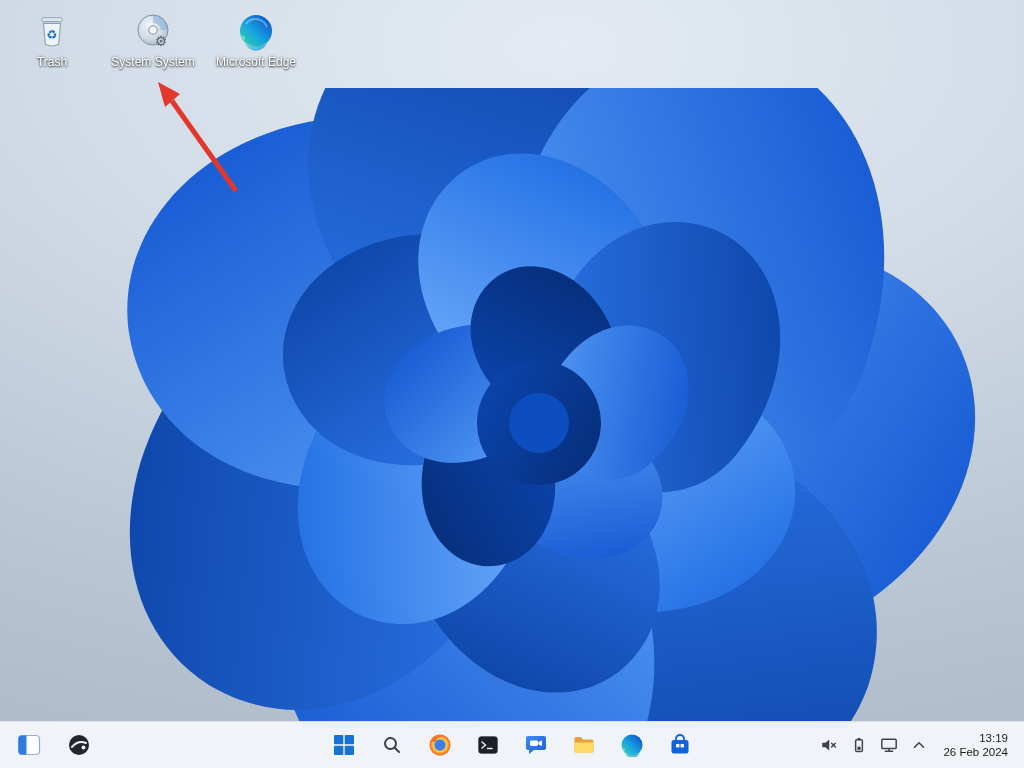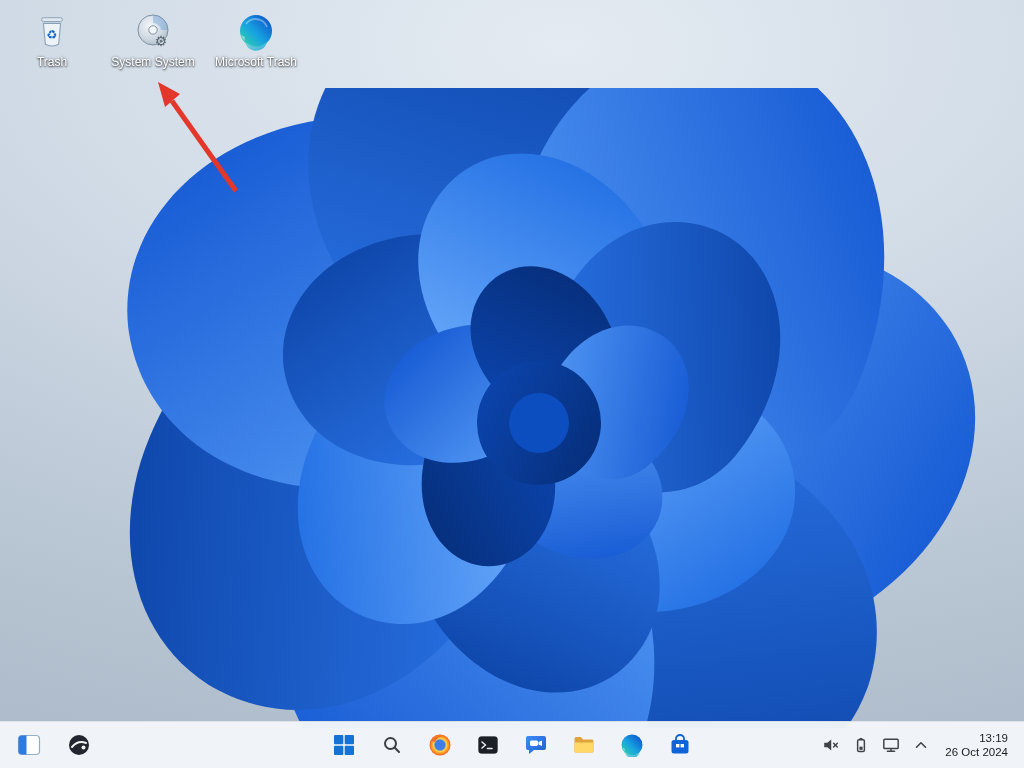--- a/index.html
+++ b/index.html
@@ -144,21 +144,21 @@
           <linearGradient id="edgeg2" x1="0" y1="0" x2="1" y2="1">
             <stop offset="0" stop-color="#9be8c9"></stop>
               <stop offset="1" stop-color="#21a7e0"></stop>
           </linearGradient>
         </defs>
         <circle cx="20" cy="20" r="16" fill="url(#edgeg1)"></circle>
         <path d="M5,24 A16,16 0 0 0 31,31 A11,11 0 0 1 9,26 Z" fill="url(#edgeg2)" opacity="0.9"></path>
         <path d="M10,13 A12,12 0 0 1 31,16" stroke="rgba(255,255,255,0.35)" stroke-width="2" fill="none"></path>
       </svg>
     </div>
-    <div class="dicon-label">Microsoft Trash</div>
+    <div class="dicon-label">Microsoft Edge</div>
   </div>
 
   <svg class="annotation">
     <line x1="236" y1="191" x2="172" y2="101" stroke="#e2372a" stroke-width="5"></line>
     <polygon points="158,82 180,94 165,107" fill="#e2372a"></polygon>
   </svg>
 </div>
 
 <div class="taskbar">
 
@@ -283,16 +283,16 @@
         <line x1="4.8" y1="13.6" x2="11.2" y2="13.6" stroke="#3f4347" stroke-width="1.3" stroke-linecap="round"></line>
       </svg>
     </div>
     <div class="tray-btn">
       <svg width="18" height="18" viewBox="0 0 16 16">
         <path d="M4,10 L8,6 L12,10" fill="none" stroke="#3f4347" stroke-width="1.4" stroke-linecap="round" stroke-linejoin="round"></path>
       </svg>
     </div>
     <div class="clock">
       <span>13:19</span>
-      <span>26 Oct 2024</span>
+      <span>26 Feb 2024</span>
     </div>
   </div>
 </div>
 
 </body></html>

